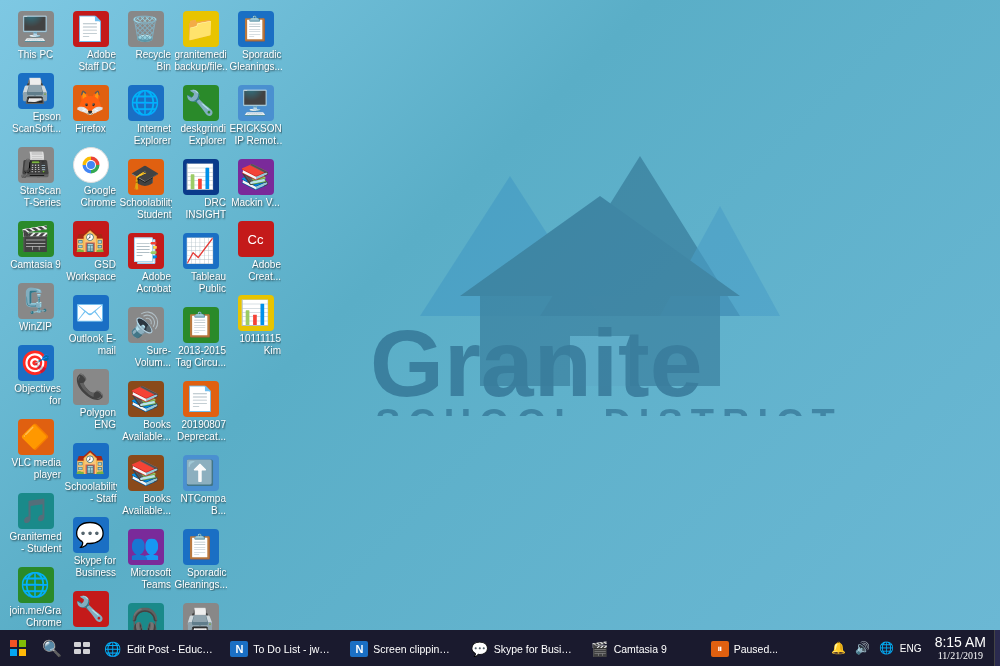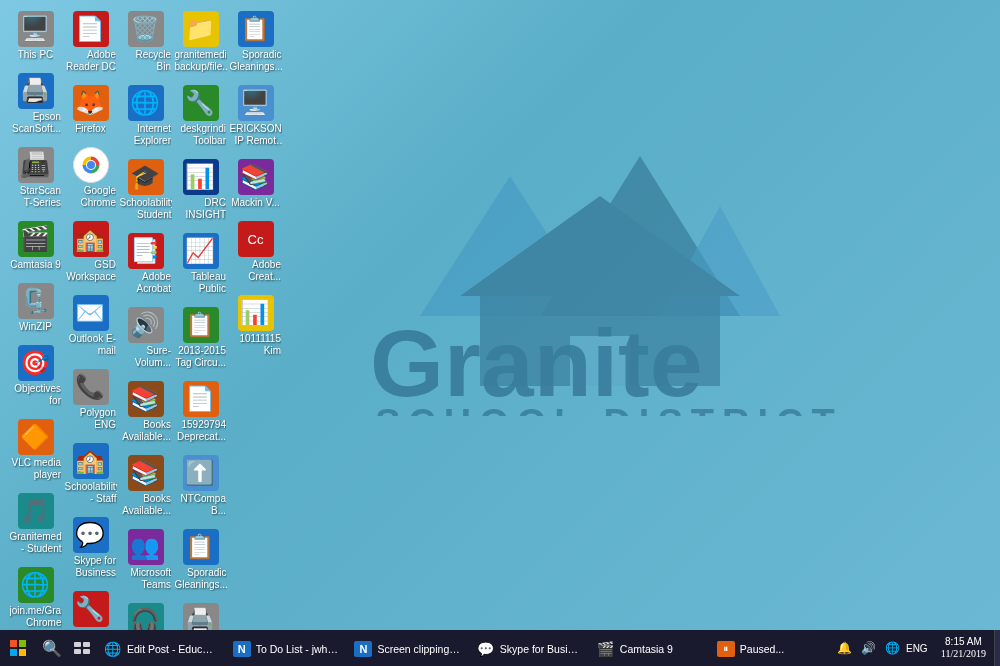--- a/index.html
+++ b/index.html
@@ -197,21 +197,21 @@
       flex-direction: column;
       align-items: center;
       justify-content: center;
       padding: 0 8px;
       cursor: pointer;
       color: white;
       height: 36px;
     }
 
     .taskbar-time-clock {
-      font-size: 10px;
+      font-size: 14px;
       line-height: 1.2;
     }
 
     .taskbar-time-date {
       font-size: 10px;
       line-height: 1.2;
       font-family: Liberation Serif, serif;
     }
 
     .taskbar-show-desktop {
@@ -293,21 +293,21 @@
     </div>
     <div class="desktop-icon">
       <div class="icon-img ic-green">🌐</div>
       <div class="icon-label">join.me/Granite Chrome</div>
     </div>
   </div>
 
   <div style="position:absolute;top:8px;left:63px;display:flex;flex-direction:column;gap:6px;">
     <div class="desktop-icon">
       <div class="icon-img ic-red">📄</div>
-      <div class="icon-label">Adobe Reader DC</div>
+      <div class="icon-label">Adobe Staff DC</div>
     </div>
     <div class="desktop-icon">
       <div class="icon-img ic-orange">🦊</div>
       <div class="icon-label">Firefox</div>
     </div>
     <div class="desktop-icon">
       <div class="icon-img" style="background:white;border:1px solid #ddd;border-radius:50%;overflow:hidden;">
         <svg width="28" height="28" viewBox="0 0 28 28">
           <circle cx="14" cy="14" r="14" fill="white"></circle>
           <path d="M14 8 A6 6 0 0 1 20 14" stroke="#ea4335" stroke-width="5" fill="none"></path>
@@ -385,37 +385,37 @@
     </div>
   </div>
 
   <div style="position:absolute;top:8px;left:173px;display:flex;flex-direction:column;gap:6px;">
     <div class="desktop-icon">
       <div class="icon-img ic-yellow">📁</div>
       <div class="icon-label">granitemedia backup/file...</div>
     </div>
     <div class="desktop-icon">
       <div class="icon-img ic-green">🔧</div>
-      <div class="icon-label">deskgrindi Toolbar</div>
+      <div class="icon-label">deskgrindi Explorer</div>
     </div>
     <div class="desktop-icon">
       <div class="icon-img ic-darkblue">📊</div>
       <div class="icon-label">DRC INSIGHT Online-Asc...</div>
     </div>
     <div class="desktop-icon">
       <div class="icon-img ic-blue">📈</div>
       <div class="icon-label">Tableau Public 2019.2</div>
     </div>
     <div class="desktop-icon">
       <div class="icon-img ic-green">📋</div>
       <div class="icon-label">2013-2015 Tag Circu...</div>
     </div>
     <div class="desktop-icon">
       <div class="icon-img ic-orange">📄</div>
-      <div class="icon-label">15929794 Deprecat...</div>
+      <div class="icon-label">20190807 Deprecat...</div>
     </div>
     <div class="desktop-icon">
       <div class="icon-img ic-lightblue">⬆️</div>
       <div class="icon-label">NTCompa B...</div>
     </div>
     <div class="desktop-icon">
       <div class="icon-img ic-blue">📋</div>
       <div class="icon-label">Sporadic Gleanings...</div>
     </div>
     <div class="desktop-icon">

